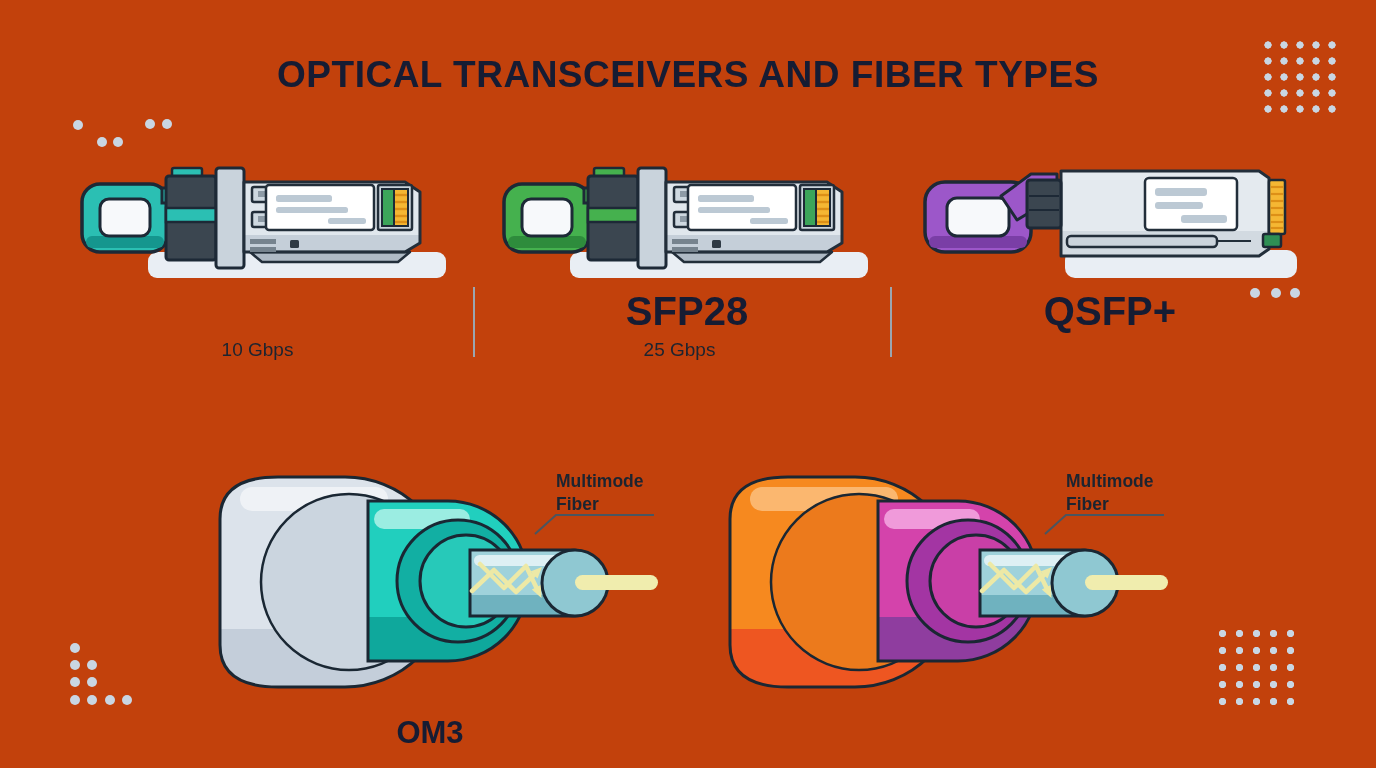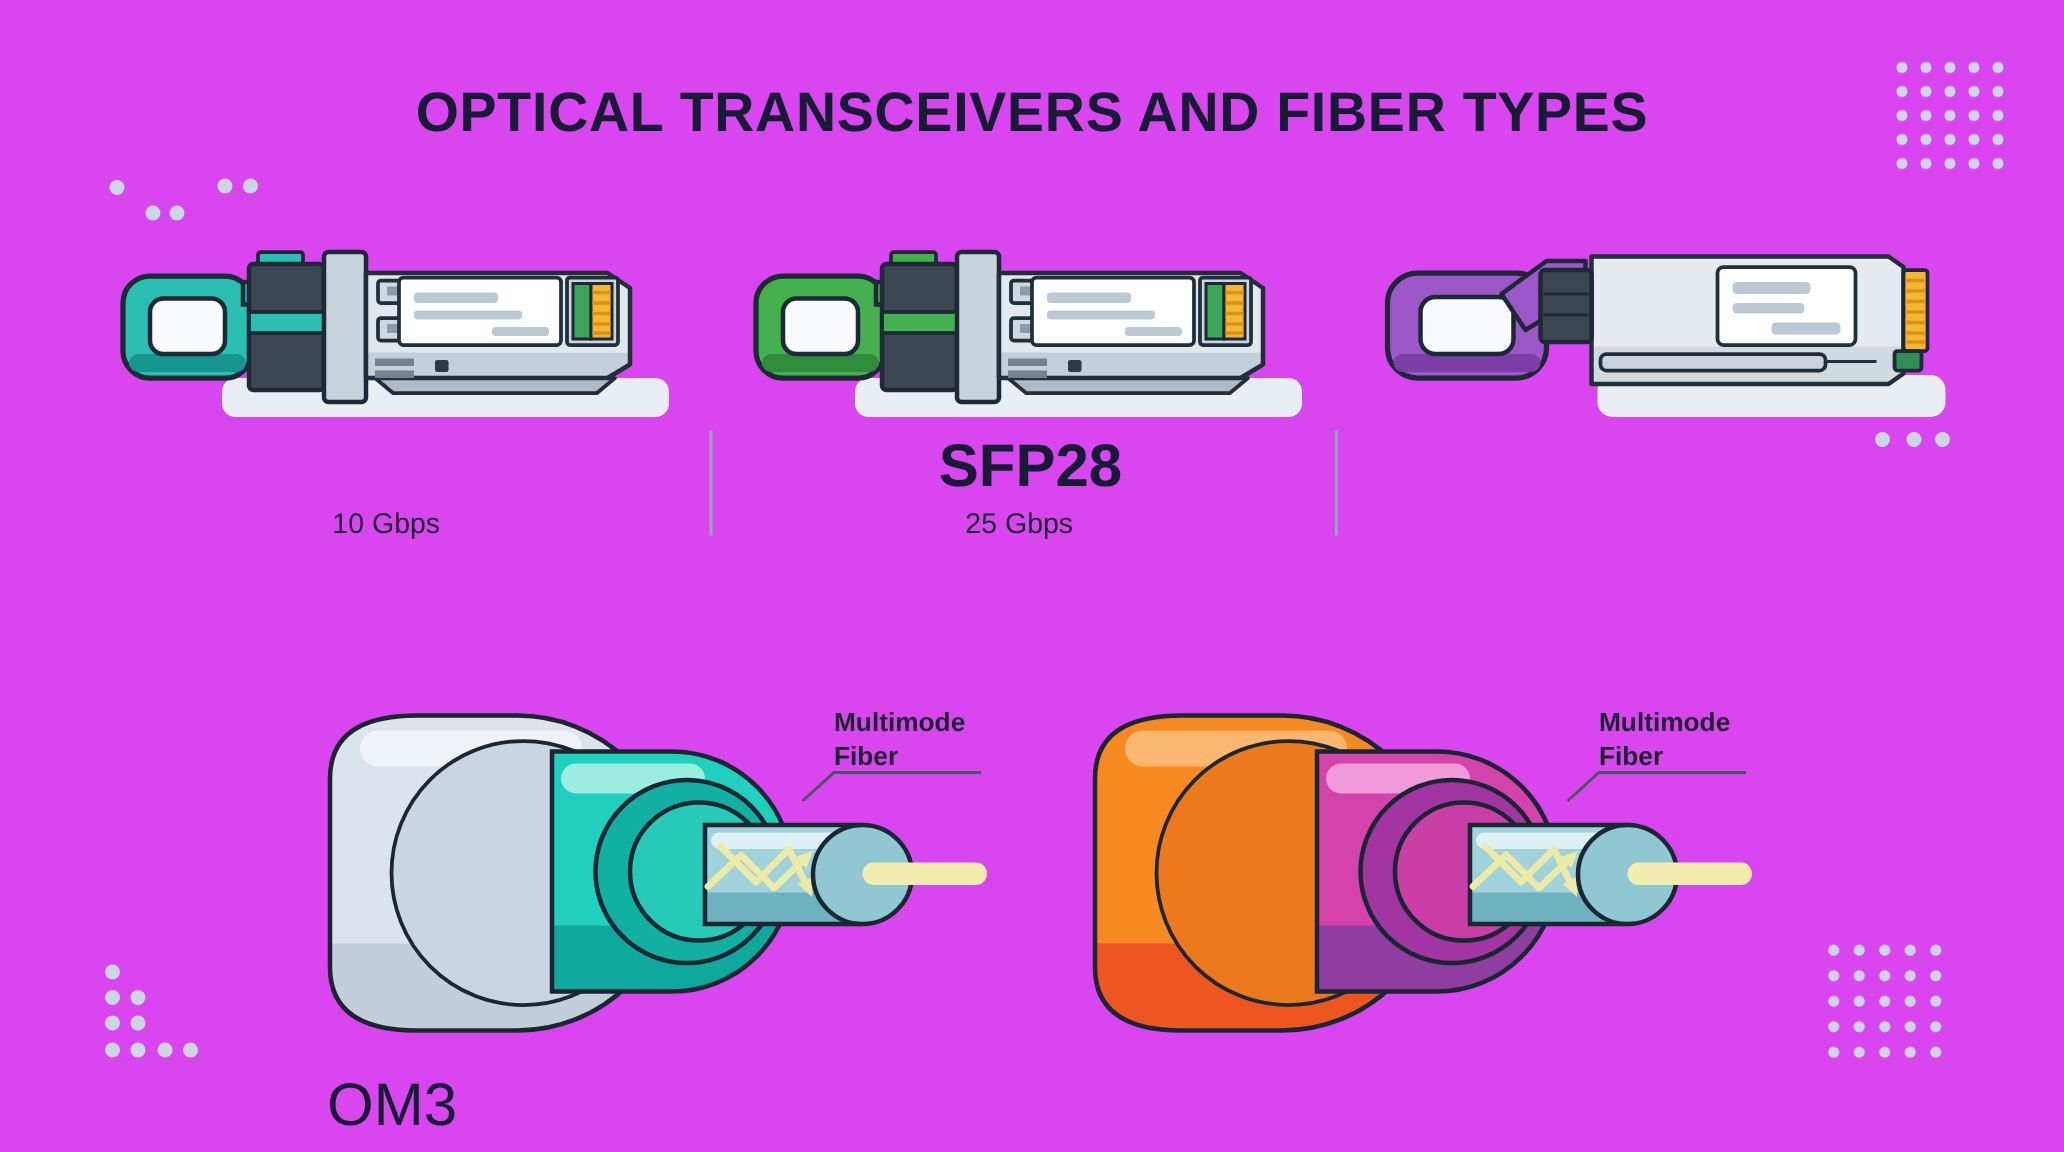--- a/index.html
+++ b/index.html
@@ -1,35 +1,35 @@
 <!DOCTYPE html>
 <html><head>
 <meta charset="utf-8">
 <style>
   html,body{margin:0;padding:0;background:#ffffff;}
-  #canvas{position:relative;width:1376px;height:768px;background:#d946ef;overflow:hidden;
+  #canvas{position:relative;width:1376px;height:768px;background:#c2410c;overflow:hidden;
           font-family:"Liberation Sans", sans-serif;color:#161C33;}
   .title{position:absolute;left:0;right:0;top:54px;margin:0;text-align:center;
          font-size:37px;font-weight:700;letter-spacing:.5px;color:#161C33;}
   .divider{position:absolute;top:287px;width:2px;height:70px;background:#9AA5B0;}
   .d1{left:473px;} .d2{left:890px;}
   .transceiver{position:absolute;top:152px;width:390px;height:230px;}
   .t1{left:70px;} .t2{left:492px;} .t3{left:915px;}
   .t-svg{position:absolute;left:0;top:0;width:390px;height:135px;display:block;}
   .t-name{position:absolute;top:139px;left:0;right:0;text-align:center;
           font-size:40px;font-weight:700;color:#161C33;line-height:1;}
   .t-speed{position:absolute;top:188px;left:0;right:15px;text-align:center;
            font-size:19px;font-weight:500;color:#1C2430;line-height:1;}
   .fiber{position:absolute;top:451px;width:450px;height:310px;margin-top:16px;}
   .f1{left:218px;} .f2{left:728px;}
   .f-svg{position:absolute;left:0;top:0;width:450px;height:235px;display:block;overflow:visible;}
   .callout{position:absolute;left:338px;top:3px;width:115px;
            font-size:17.5px;font-weight:600;color:#1C2430;line-height:1.3;}
-  .f-name{position:absolute;top:250px;text-align:left;
-          font-size:40px;font-weight:400;color:#161C33;line-height:1;}
+  .f-name{position:absolute;top:250px;text-align:center;
+          font-size:31px;font-weight:700;color:#161C33;line-height:1;}
   .f1 .f-name{left:0;width:424px;}
   .f2 .f-name{left:0;width:384px;}
   .dot{position:absolute;width:10px;height:10px;border-radius:50%;background:#C9D6E3;}
   .dotgrid{position:absolute;background-image:radial-gradient(circle,#C9D6E3 3.4px,rgba(0,0,0,0) 3.9px);}
   .g-tr{left:1260px;top:37px;width:80px;height:80px;background-size:16px 16px;}
   .g-br{left:1214px;top:625px;width:85px;height:85px;background-size:17px 17px;}
 </style>
 </head>
 <body>
 
@@ -145,20 +145,21 @@
         <line x1="356" y1="35" x2="368" y2="35"></line>
           <line x1="356" y1="42" x2="368" y2="42"></line>
         <line x1="356" y1="49" x2="368" y2="49"></line>
           <line x1="356" y1="56" x2="368" y2="56"></line>
         <line x1="356" y1="63" x2="368" y2="63"></line>
           <line x1="356" y1="70" x2="368" y2="70"></line>
         <line x1="356" y1="76" x2="368" y2="76"></line>
       </g>
       <rect x="348" y="82" width="18" height="13" rx="2" fill="#2F8F54" stroke="#1D2936" stroke-width="2.5"></rect>
     </svg>
+    <div class="t-name">QSFP+</div>
   </div>
 
   <div class="fiber f1">
     <svg class="f-svg" viewBox="0 0 450 235">
       <defs>
         <clipPath id="om3a">
             <path d="M60,10 H127 A105,105 0 0 1 127,220 H60 Q2,220 2,178 V52 Q2,10 60,10 Z"></path>
           </clipPath>
         <clipPath id="om3b">
             <path d="M150,34 H230 A80,80 0 0 1 230,194 H150 Z"></path>

